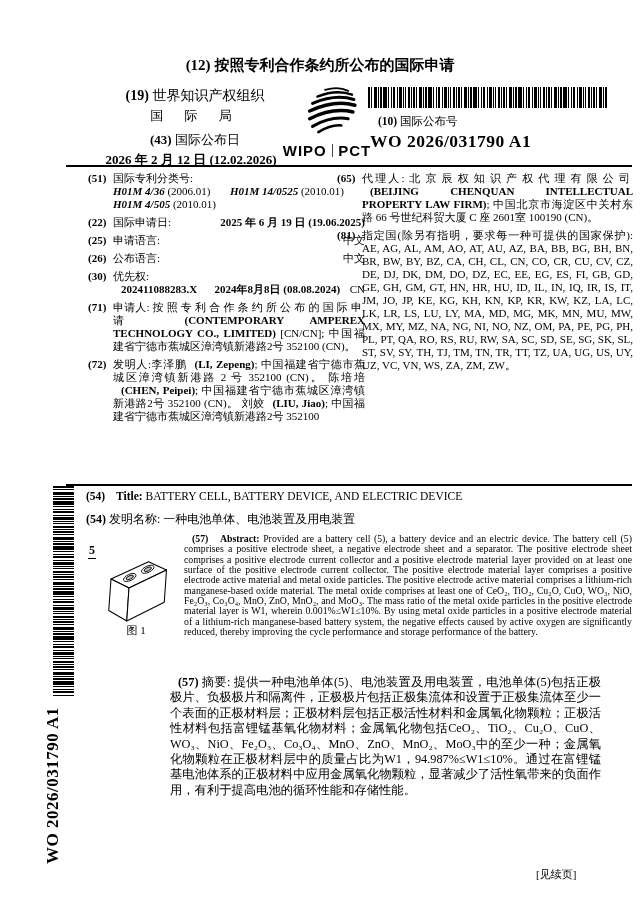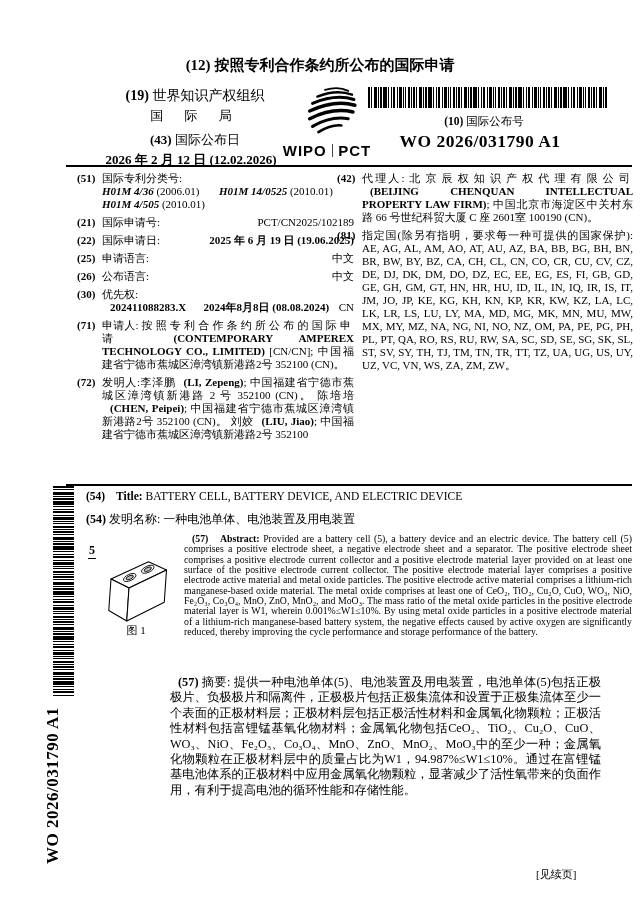--- a/index.html
+++ b/index.html
@@ -13,30 +13,30 @@
   .org-block .l1{font-size:14px;}
   .org-block .l2{font-size:13px;letter-spacing:9px;margin-top:2px;text-indent:9px;}
   .org-block .l3{font-size:13px;margin-top:6px;}
   .org-block .l4{font-size:13px;font-weight:bold;margin-top:2px;}
   .logo-block{top:86px;left:280px;width:94px;text-align:center;}
   .logotext{font-family:"Liberation Sans","DejaVu Sans",sans-serif;font-weight:bold;font-size:15px;
             letter-spacing:1px;display:flex;align-items:center;justify-content:center;gap:5px;margin-top:2px;}
   .logo-sep{display:inline-block;width:1.5px;height:13px;background:#444;}
   .barcode-top{top:87px;left:368px;width:240px;height:21px;display:flex;flex-direction:row;overflow:hidden;}
   .barcode-side{top:486px;left:53px;width:21px;height:211px;display:flex;flex-direction:column;overflow:hidden;}
-  .pubno-block{top:114px;left:370px;width:220px;text-align:center;}
+  .pubno-block{top:114px;left:370px;width:220px;}
   .pubno-block .lbl{font-size:11.5px;}
   .pubno-block .no{font-size:17.5px;font-weight:bold;margin-top:2px;letter-spacing:0.5px;}
   .rule{left:66px;width:566px;height:2px;background:#000;}
   .rule1{top:165px;}
   .rule2{top:484px;height:1.5px;}
 
   
   .col{top:172px;}
-  .col-left{left:77px;width:277px;}
+  .col-left{left:88px;width:277px;}
   .col-right{left:337px;width:296px;}
   .bib{position:relative;padding-left:25px;margin-bottom:5px;font-size:11px;line-height:13px;text-align:justify;}
   .bib .num{position:absolute;left:0;top:0;font-weight:bold;}
   .kv{display:flex;justify-content:space-between;text-align:left;}
   .kv .val{white-space:nowrap;}
   .ipcrow{display:flex;text-align:left;}
   .ipcrow .c1{width:117px;}
   .prio{display:flex;justify-content:space-between;text-align:left;}
   .b{font-weight:bold;padding-left:8px;}
   .bi{font-weight:bold;font-style:italic;}
@@ -271,25 +271,20 @@
       <span class="num">(51)</span><span>国际专利分类号:</span>
       <div class="ipcrow">
         <span class="c1"><span class="bi">H01M 4/36</span> <span>(2006.01)</span></span>
         <span><span class="bi">H01M 14/0525</span> <span>(2010.01)</span></span>
       </div>
       <div class="ipcrow">
         <span><span class="bi">H01M 4/505</span> <span>(2010.01)</span></span>
       </div>
     </div>
     <div class="bib kv">
-      <span class="num">(21)</span>
-        <span>国际申请号:</span>
-      <span class="val">PCT/CN2025/102189</span>
-    </div>
-    <div class="bib kv">
       <span class="num">(22)</span>
         <span>国际申请日:</span>
       <span class="val b">2025 年 6 月 19 日 (19.06.2025)</span>
     </div>
     <div class="bib kv">
       <span class="num">(25)</span>
         <span>申请语言:</span>
       <span class="val">中文</span>
     </div>
     <div class="bib kv">
@@ -308,21 +303,21 @@
     <div class="bib">
       <span class="num">(71)</span><span>申请人: </span><span><span class="sp">按照专利合作条约所公布的国际申请</span><span> </span><span class="b">(CONTEMPORARY AMPEREX TECHNOLOGY CO., LIMITED)</span><span> [CN/CN]; 中国福建省宁德市蕉城区漳湾镇新港路2号 352100 (CN)。</span></span>
     </div>
     <div class="bib">
       <span class="num">(72)</span><span>发明人:</span><span><span>李泽鹏</span><span class="b">(LI, Zepeng)</span><span>; 中国福建省宁德市蕉城区漳湾镇新港路 2 号 352100 (CN)。 陈培培 </span><span class="b">(CHEN, Peipei)</span><span>; 中国福建省宁德市蕉城区漳湾镇新港路2号 352100 (CN)。 刘姣</span><span class="b">(LIU, Jiao)</span><span>; 中国福建省宁德市蕉城区漳湾镇新港路2号 352100</span></span>
     </div>
   </div>
 
   <div class="abs col col-right">
     <div class="bib">
-      <span class="num">(42)</span><span>代理人: </span><span><span class="sp">北京辰权知识产权代理有限公司</span><span> </span><span class="b">(BEIJING CHENQUAN INTELLECTUAL PROPERTY LAW FIRM)</span><span>; 中国北京市海淀区中关村东路 66 号世纪科贸大厦 C 座 2601室 100190 (CN)。</span></span>
+      <span class="num">(65)</span><span>代理人: </span><span><span class="sp">北京辰权知识产权代理有限公司</span><span> </span><span class="b">(BEIJING CHENQUAN INTELLECTUAL PROPERTY LAW FIRM)</span><span>; 中国北京市海淀区中关村东路 66 号世纪科贸大厦 C 座 2601室 100190 (CN)。</span></span>
     </div>
     <div class="bib">
       <span class="num">(81)</span><span>指定国(除另有指明，要求每一种可提供的国家保护): AE, AG, AL, AM, AO, AT, AU, AZ, BA, BB, BG, BH, BN, BR, BW, BY, BZ, CA, CH, CL, CN, CO, CR, CU, CV, CZ, DE, DJ, DK, DM, DO, DZ, EC, EE, EG, ES, FI, GB, GD, GE, GH, GM, GT, HN, HR, HU, ID, IL, IN, IQ, IR, IS, IT, JM, JO, JP, KE, KG, KH, KN, KP, KR, KW, KZ, LA, LC, LK, LR, LS, LU, LY, MA, MD, MG, MK, MN, MU, MW, MX, MY, MZ, NA, NG, NI, NO, NZ, OM, PA, PE, PG, PH, PL, PT, QA, RO, RS, RU, RW, SA, SC, SD, SE, SG, SK, SL, ST, SV, SY, TH, TJ, TM, TN, TR, TT, TZ, UA, UG, US, UY, UZ, VC, VN, WS, ZA, ZM, ZW。</span>
     </div>
   </div>
 
   <div class="abs rule rule2"></div>
 
   <div class="abs t54 t54-en"><span class="b">(54)</span> <span class="b">Title:</span> <span>BATTERY CELL, BATTERY DEVICE, AND ELECTRIC DEVICE</span></div>
   <div class="abs t54 t54-zh"><span class="b">(54)</span> <span>发明名称:</span> <span>一种电池单体、电池装置及用电装置</span></div>

